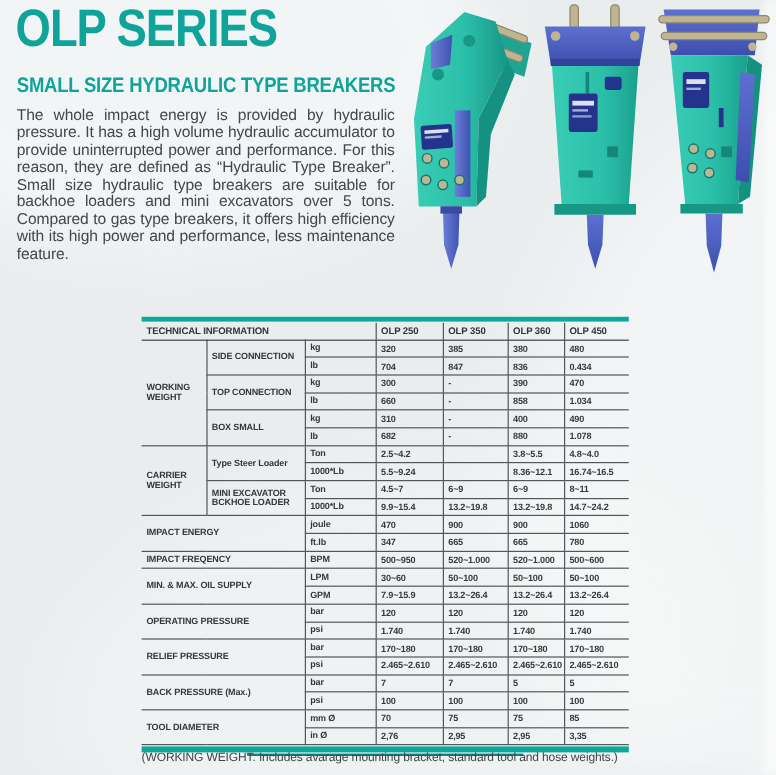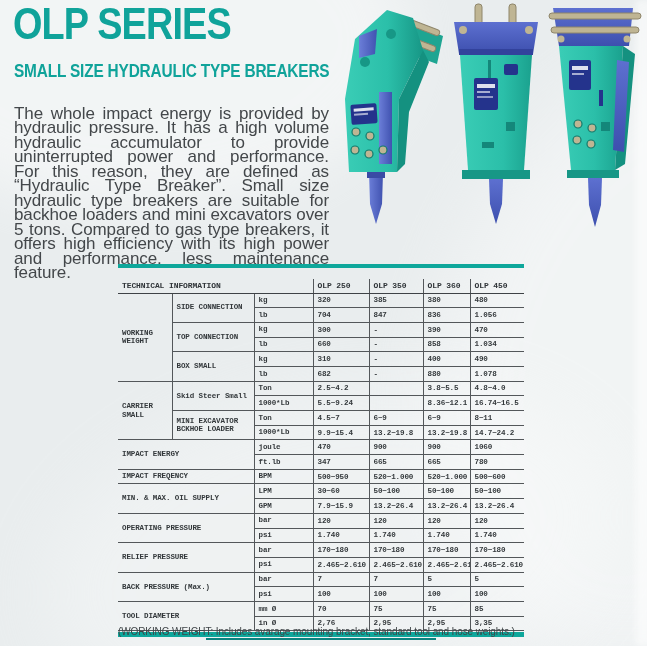--- a/index.html
+++ b/index.html
@@ -20,36 +20,36 @@
     font-size:44px;font-weight:bold;line-height:1.05;
     color:#10A39A;letter-spacing:-1px;
     transform:scaleX(.86);transform-origin:left top;white-space:nowrap;
   }
   .page-subtitle{
     position:absolute;left:14px;top:61px;
     font-size:17.5px;font-weight:bold;color:#10A39A;letter-spacing:-.2px;
     transform:scaleX(.88);transform-origin:left top;white-space:nowrap;
   }
   .page-desc{
-    position:absolute;left:14px;top:107px;width:315px;
-    font-size:17px;line-height:14.45px;color:#43474A;
+    position:absolute;left:14px;top:89px;width:315px;
+    font-size:13px;line-height:14.45px;color:#43474A;
     text-align:justify;letter-spacing:-.1px;
   }
 
   .product{position:absolute;}
   #product-1{left:325px;top:4px;}
   #product-2{left:448px;top:2px;}
   #product-3{left:545px;top:2px;}
 
   .table-block{position:absolute;left:118px;top:264px;width:406px;}
   .bar-top{height:4px;background:#0EA79B;}
   .bar-bottom{height:5px;background:#0EA79B;margin-top:1px;}
   .bar-accent{height:2px;width:230px;margin:1px auto 0 auto;background:#0C837F;}
 
-  table.spec{border-collapse:collapse;table-layout:fixed;width:406px;margin-top:11px;font-family:Liberation Mono, monospace;}
+  table.spec{border-collapse:collapse;table-layout:fixed;width:406px;margin-top:1px;}
   table.spec td, table.spec th{
     border:1px solid #53575A;
     padding:0 2px 0 4px;vertical-align:middle;text-align:left;
     overflow:hidden;
   }
   table.spec thead tr{height:14px;}
   table.spec tbody tr{height:14.7px;}
   table.spec th{
     border-top:none;border-bottom:1.5px solid #3E4246;
     font-size:8px;font-weight:bold;letter-spacing:-.1px;color:#2F3438;
@@ -222,21 +222,21 @@
           <td class="val">320</td>
           <td class="val">385</td>
           <td class="val">380</td>
           <td class="val">480</td>
         </tr>
         <tr>
           <td class="unit">lb</td>
           <td class="val">704</td>
           <td class="val">847</td>
           <td class="val">836</td>
-          <td class="val">1.056</td>
+          <td class="val">0.434</td>
         </tr>
         <tr>
           <td class="s-label" rowspan="2">TOP CONNECTION</td>
           <td class="unit">kg</td>
           <td class="val">300</td>
           <td class="val">-</td>
           <td class="val">390</td>
           <td class="val">470</td>
         </tr>
         <tr>
@@ -255,22 +255,22 @@
           <td class="val">490</td>
         </tr>
         <tr>
           <td class="unit">lb</td>
           <td class="val">682</td>
           <td class="val">-</td>
           <td class="val">880</td>
           <td class="val">1.078</td>
         </tr>
         <tr>
-          <td class="g-label" rowspan="4">CARRIER SMALL</td>
-          <td class="s-label" rowspan="2">Skid Steer Small</td>
+          <td class="g-label" rowspan="4">CARRIER WEIGHT</td>
+          <td class="s-label" rowspan="2">Type Steer Loader</td>
           <td class="unit">Ton</td>
           <td class="val">2.5~4.2</td>
           <td class="val"></td>
           <td class="val">3.8~5.5</td>
           <td class="val">4.8~4.0</td>
         </tr>
         <tr>
           <td class="unit">1000*Lb</td>
           <td class="val">5.5~9.24</td>
           <td class="val"></td>

